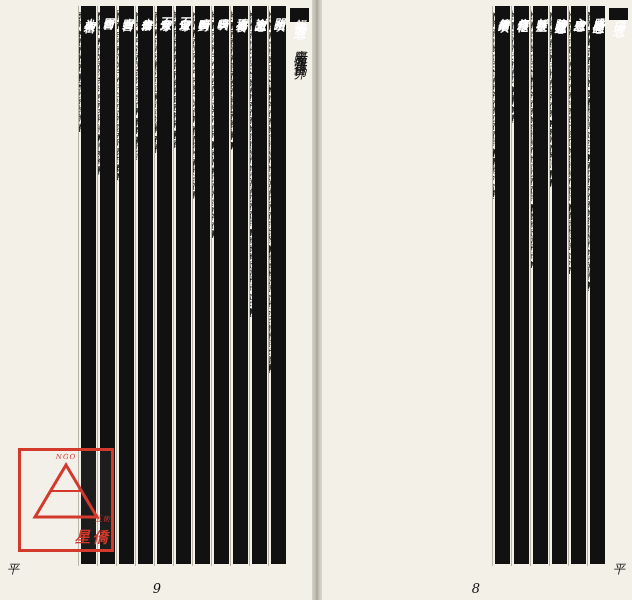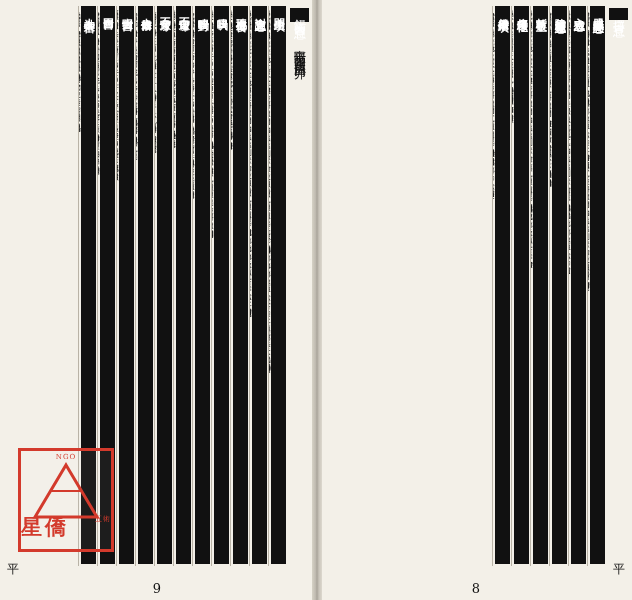--- a/index.html
+++ b/index.html
@@ -6,20 +6,21 @@
   body{
     width:632px;height:600px;
     background:#e9e6de;
     font-family:"DejaVu Serif", serif;
     overflow:hidden;
   }
   .page{
     position:relative;
     width:632px;height:544px;
     background:#efece4;
+    font-style:italic;
   }
   
   .gutter{
     position:absolute;left:312px;top:0;width:10px;height:600px;
     background:linear-gradient(to right,#d6d2c6,#bfbab0 35%,#a9a49a 50%,#c9c4ba 70%,#dcd8ce);
     z-index:5;
   }
   .leaf{
     position:absolute;top:0;height:600px;
     background:#f3f0e8;
@@ -90,22 +91,22 @@
     position:absolute;
     left:18px;bottom:48px;
     width:96px;height:104px;
     border:3px solid #d33a2c;
     box-sizing:border-box;
     z-index:9;
     background:rgba(255,255,255,0.05);
   }
   .seal svg{position:absolute;left:0;top:0;}
   .seal .txt{
-    position:absolute;left:0;right:0;bottom:8px;text-align:left;
-    color:#d33a2c;font-size:21px;letter-spacing:3px;font-weight:bold;
+    position:absolute;left:0;right:0;bottom:2px;text-align:right;
+    color:#d33a2c;font-size:15px;letter-spacing:3px;font-weight:bold;
   }
   .seal .small{
     position:absolute;left:0;right:0;bottom:25px;text-align:right;
     color:#d33a2c;font-size:7px;letter-spacing:1px;
   }
   .seal .top{
     position:absolute;left:0;right:0;top:2px;text-align:center;
     color:#d33a2c;font-size:7px;letter-spacing:1px;
   }
   

